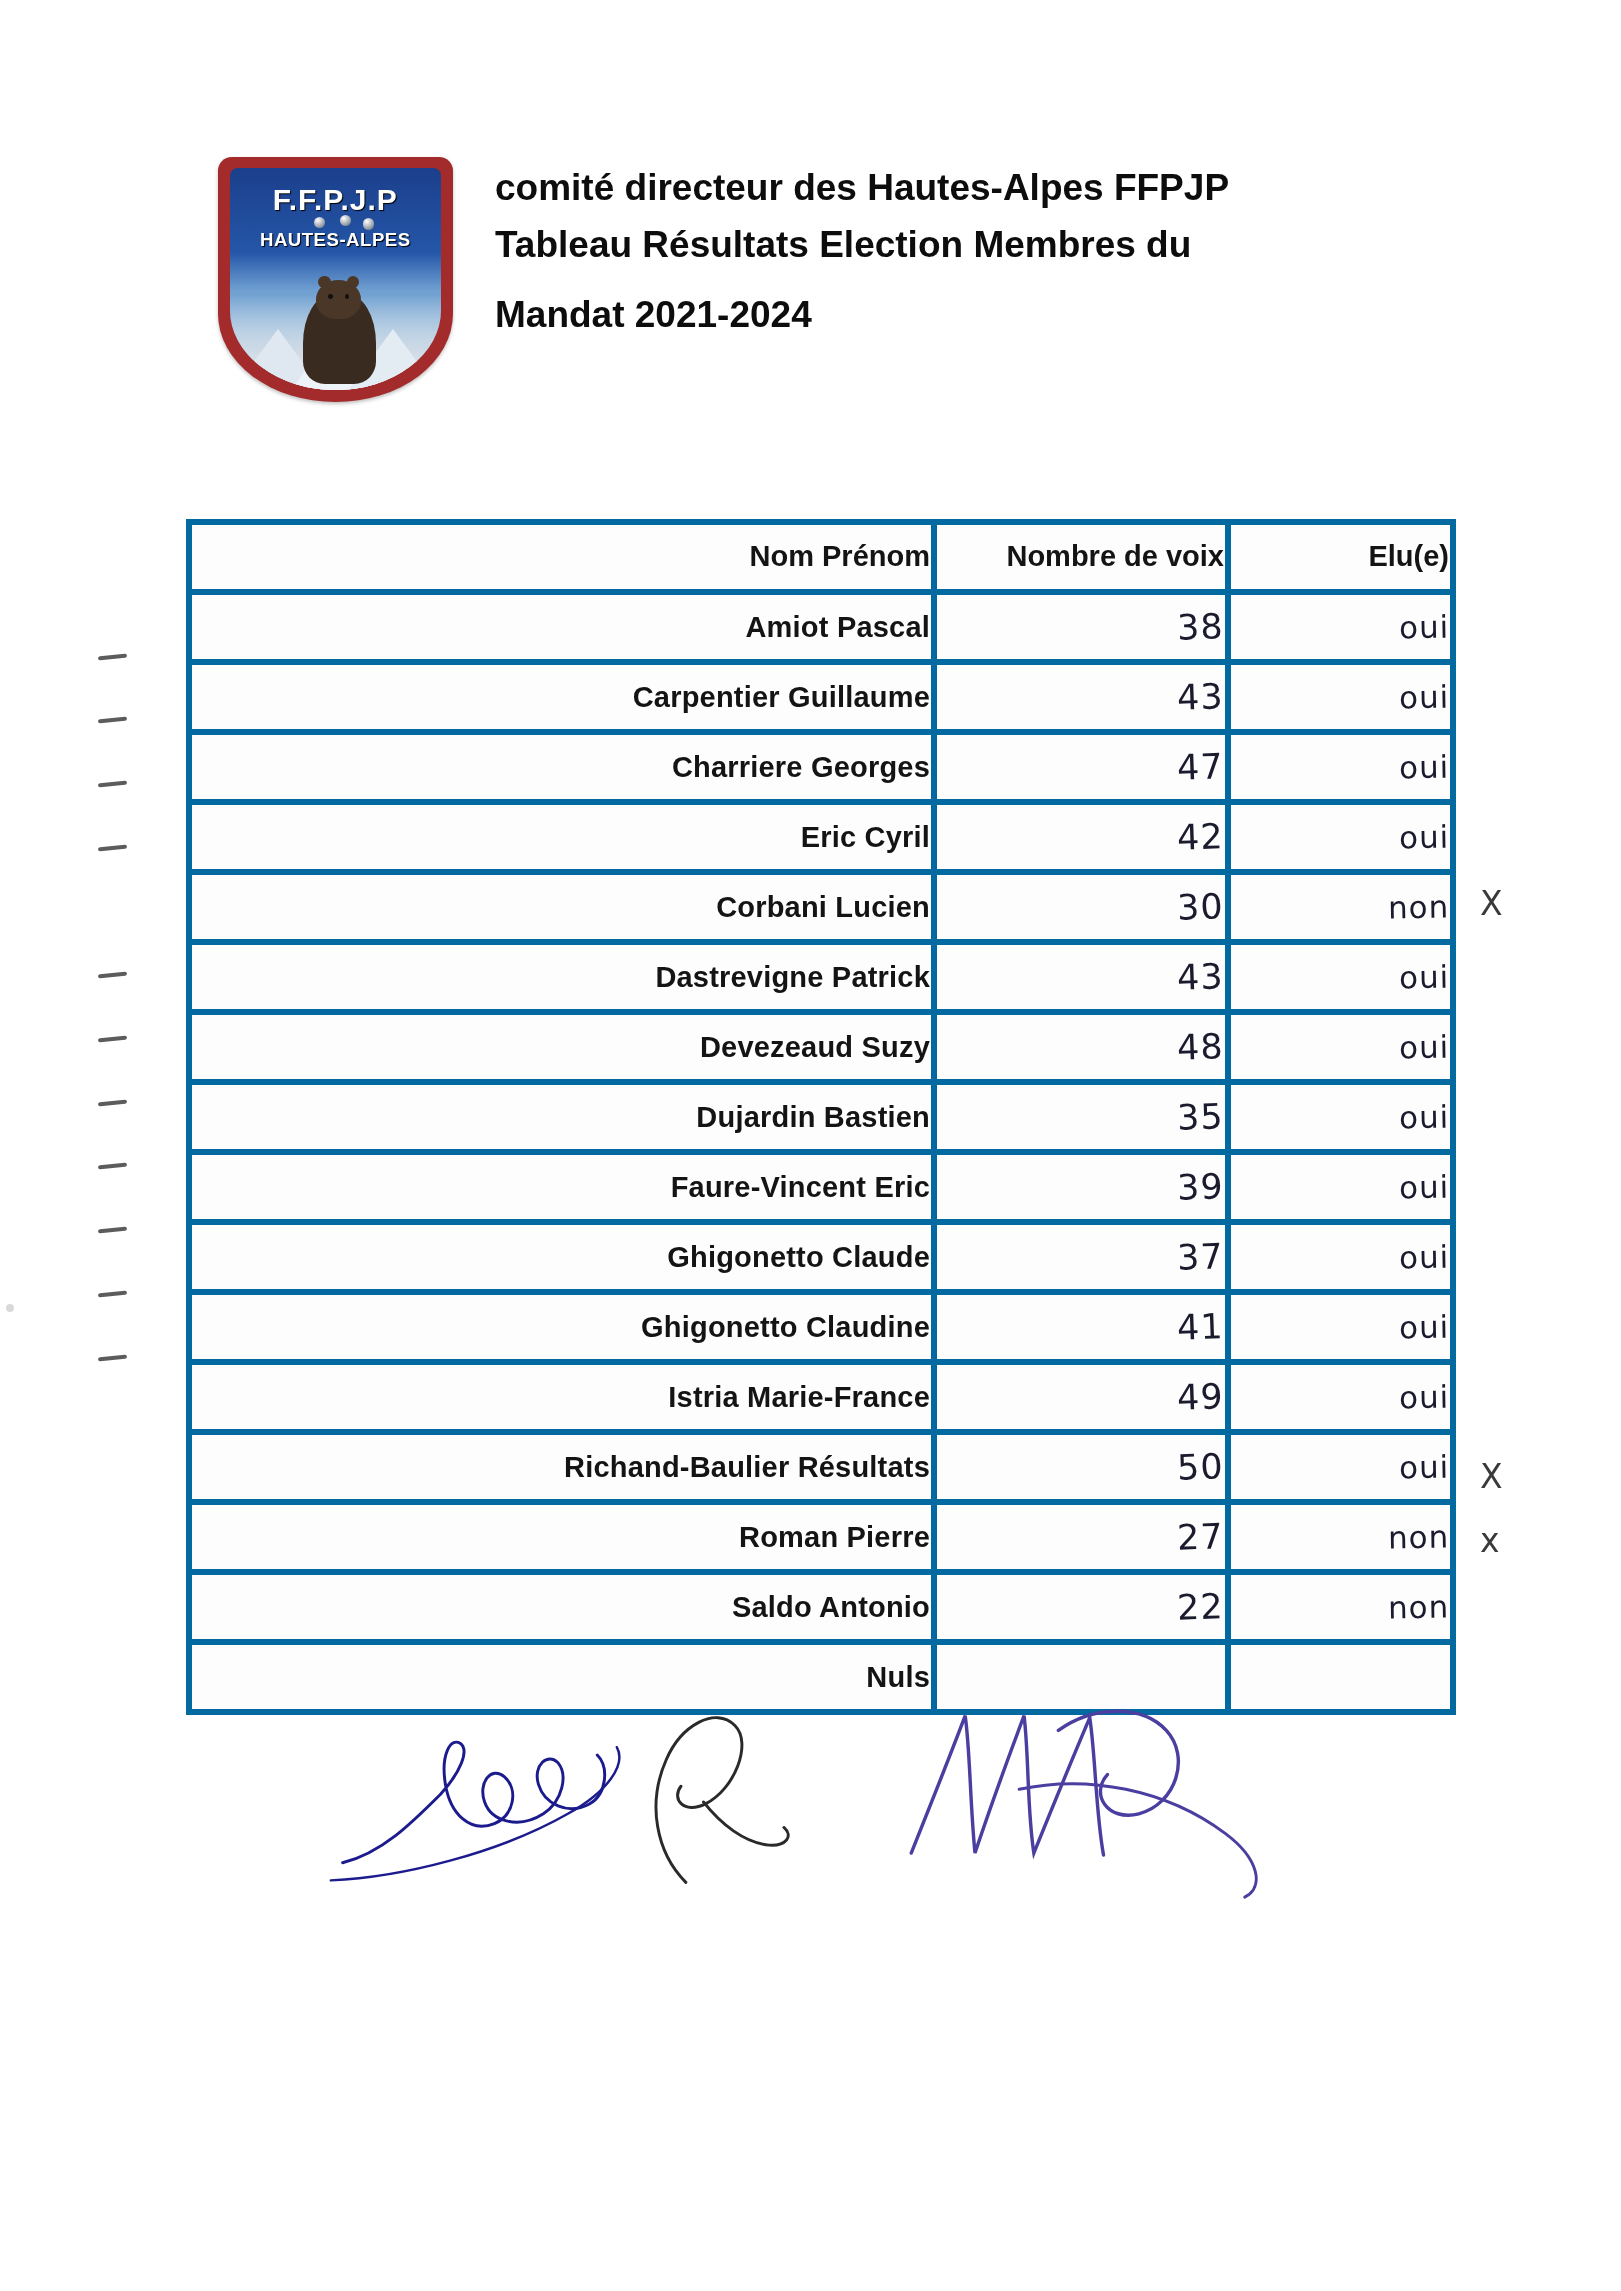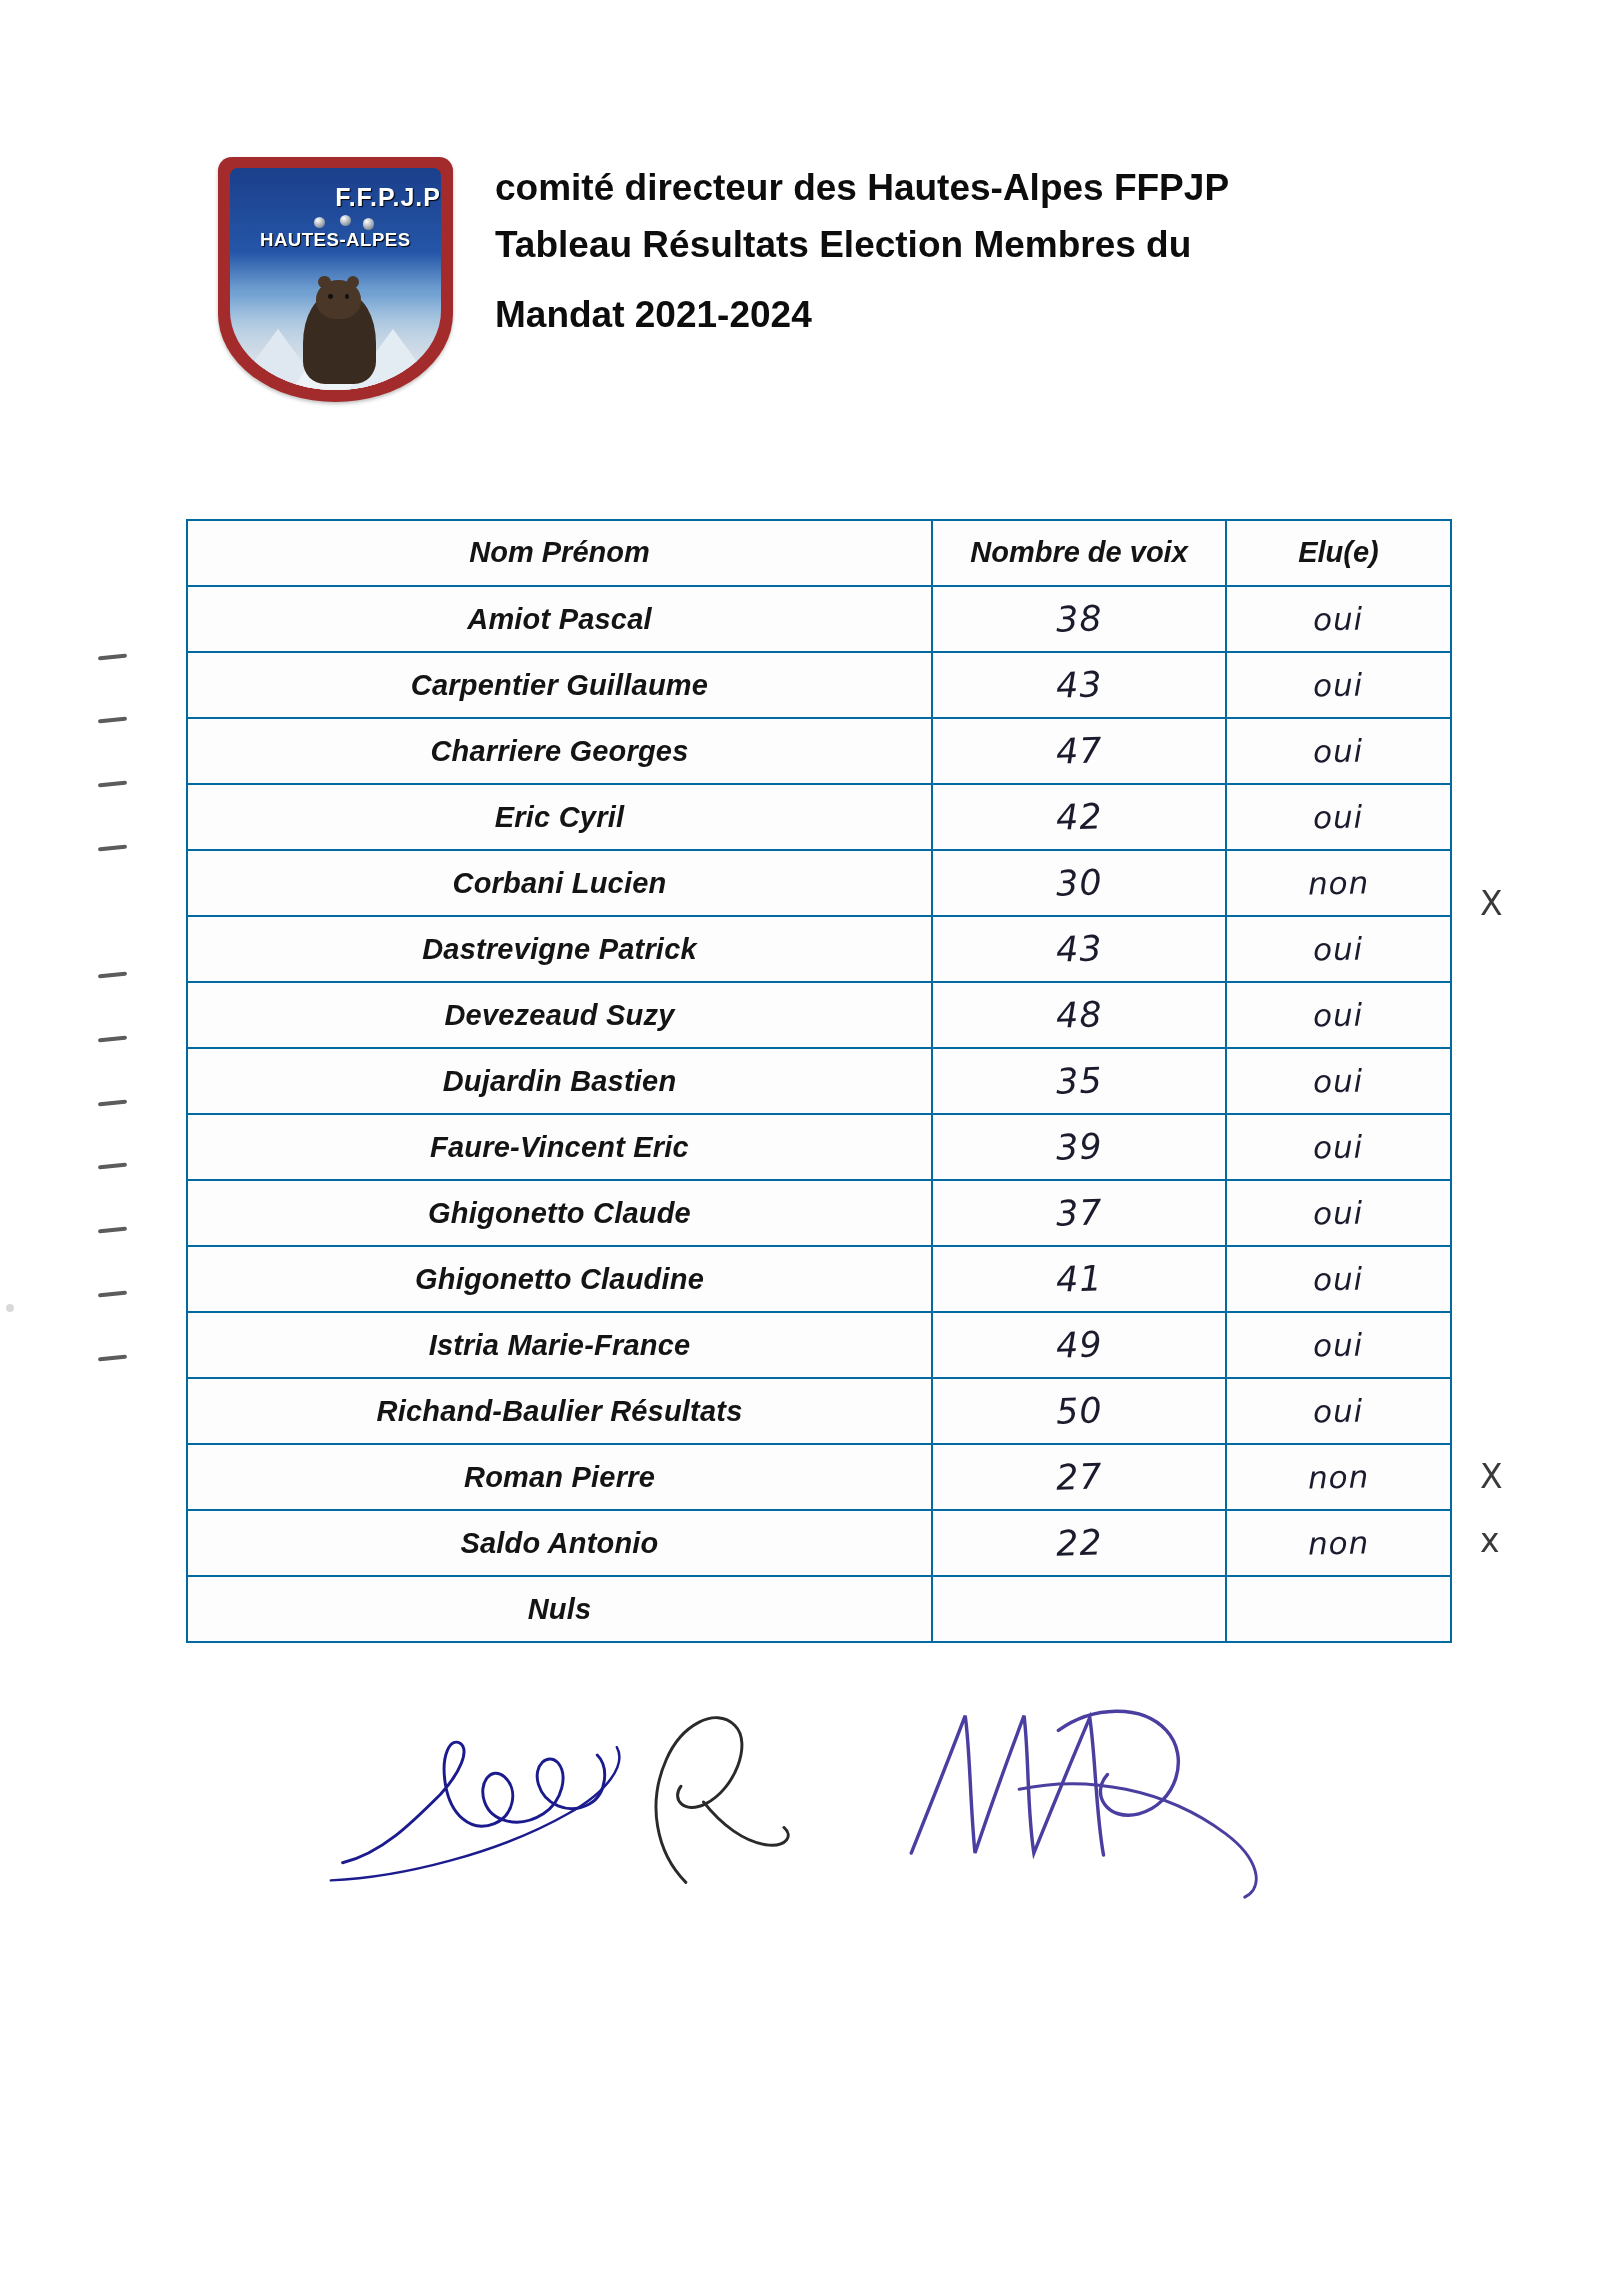--- a/index.html
+++ b/index.html
@@ -46,24 +46,24 @@
     bottom: 11.8px;
     background: linear-gradient(#1b3f8b 0%, #2556a8 38%, #6f9fd0 55%, #8fb7dc 70%, #cfe0ee 100%);
     border-radius: 7.8px 7.8px 50% 50% / 7.8px 7.8px 36% 36%;
     overflow: hidden;
   }
   .shield-title {
     position: absolute;
     top: 15.7px;
     left: 0;
     right: 0;
-    text-align: right;
+    text-align: center;
     color: #fff;
     font-weight: bold;
-    font-size: 25px;
+    font-size: 30px;
     letter-spacing: 1px;
     text-shadow: 1px 1px 1px #000;
   }
   .shield-sub {
     position: absolute;
     top: 61px;
     left: 0;
     right: 0;
     text-align: center;
     color: #fff;
@@ -167,29 +167,28 @@
     top: 519px;
     width: 1264px;
   }
   table.results {
     border-collapse: collapse;
     width: 1264px;
     table-layout: fixed;
   }
   table.results th,
   table.results td {
-    border: 2px solid #0369a1;
+    border: 6px solid #0369a1;
     height: 62px;
-    text-align: center;
+    text-align: right;
     vertical-align: middle;
     font-size: 29px;
     font-weight: bold;
     color: #141414;
     background: #fdfdfd;
-    font-style: italic;
   }
   col.c-name { width: 745px; }
   col.c-votes { width: 294px; }
   col.c-elu { width: 225px; }
 
   thead th {
     height: 106px;
     font-size: 30px;
     line-height: 1.5;
     background: #ffffff;

